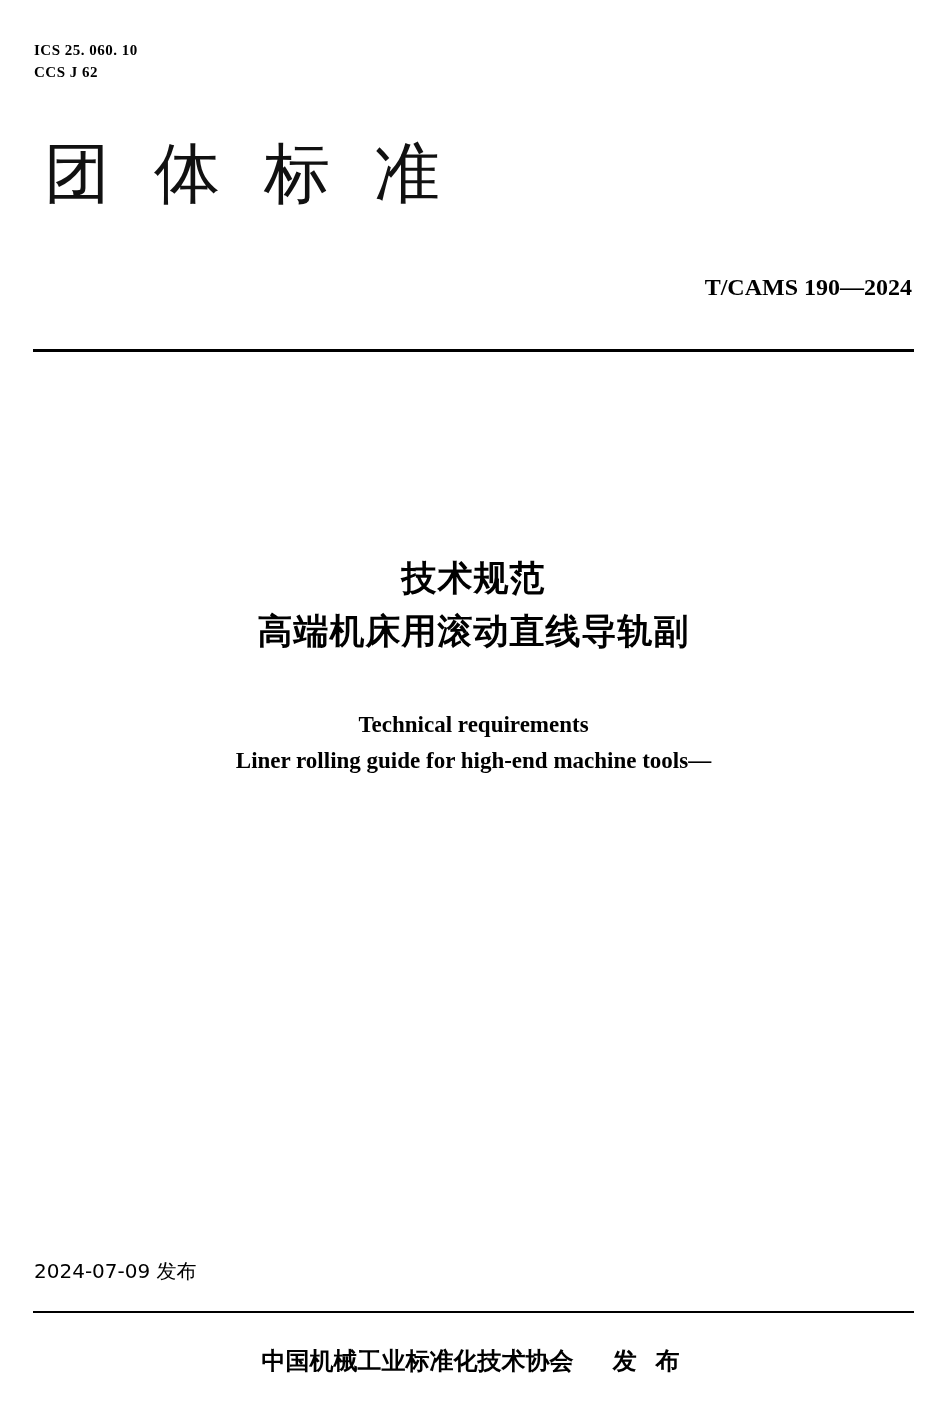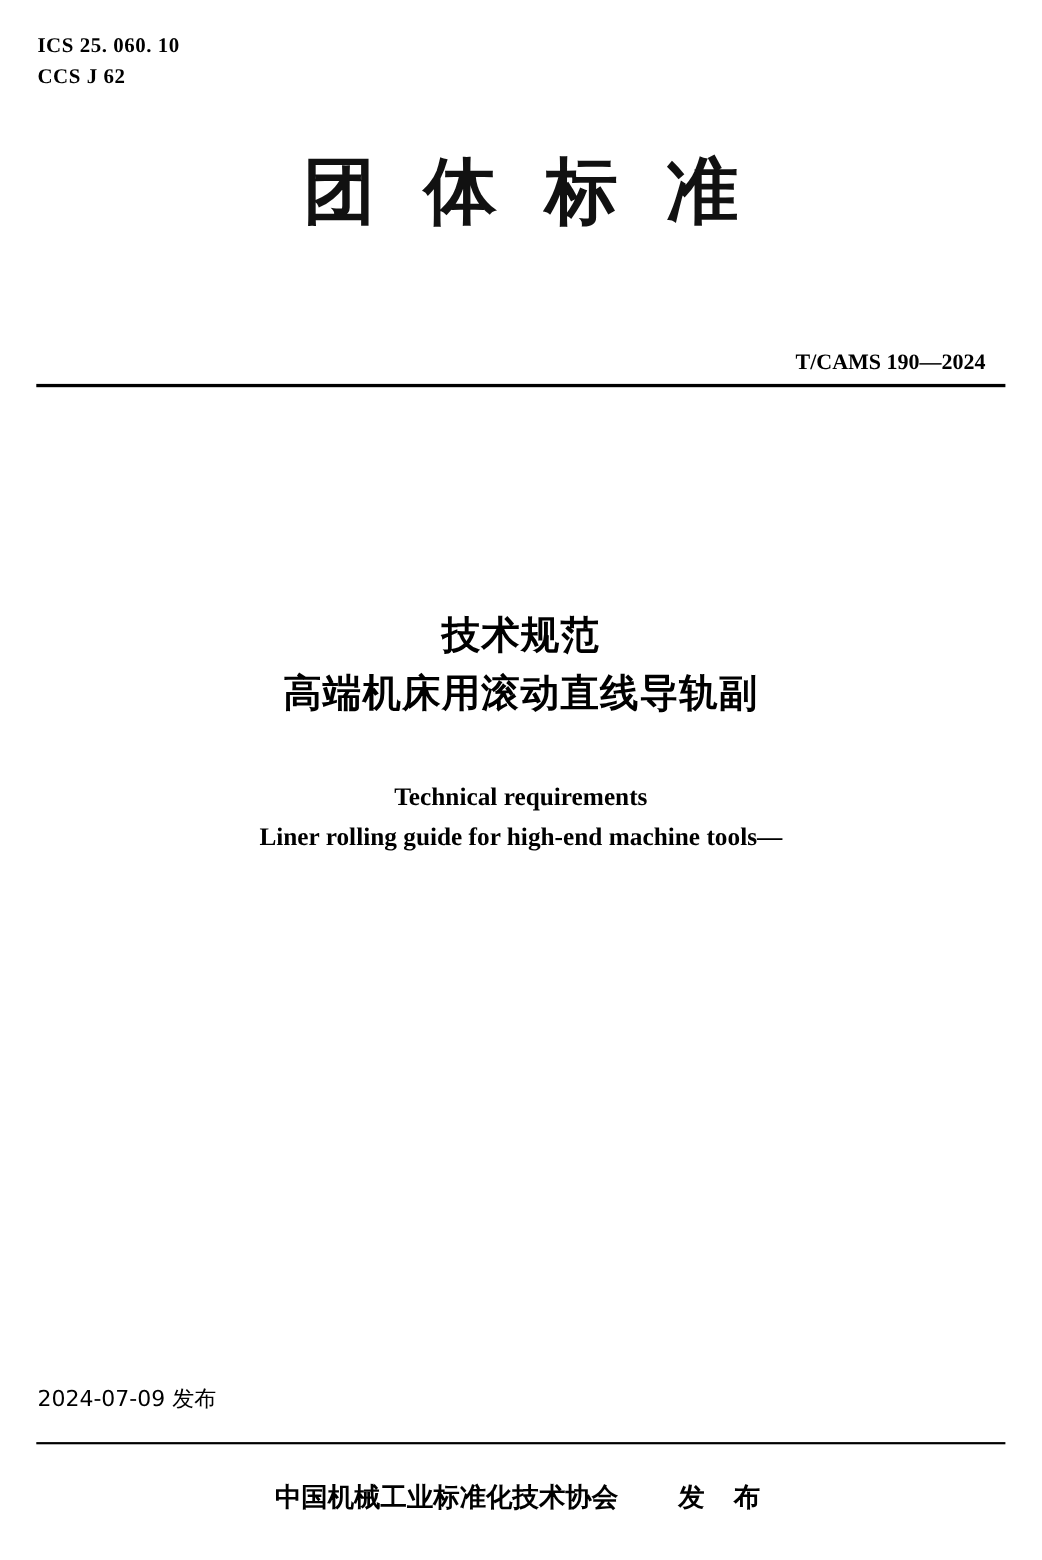--- a/index.html
+++ b/index.html
@@ -19,57 +19,56 @@
     position: relative;
     width: 947px;
     height: 1418px;
     box-sizing: border-box;
   }
 
   
   .codes {
     position: absolute;
     left: 34px;
-    top: 28px;
+    top: 40px;
     font-family: "Liberation Serif", serif;
     font-weight: bold;
-    font-size: 19px;
+    font-size: 15px;
     line-height: 1.45;
     letter-spacing: 0.5px;
   }
   .codes div {
     white-space: nowrap;
   }
 
   
   .std-banner {
     position: absolute;
     left: 0;
     right: 0;
     top: 138px;
-    text-align: center;
+    text-align: left;
     font-family: "DejaVu Sans", sans-serif;
-    font-weight: bold;
+    font-weight: normal;
     font-size: 66px;
     letter-spacing: 44px;
     text-indent: 44px;
     line-height: 1.1;
     color: #111;
   }
 
   
   .std-number {
     position: absolute;
-    right: 51px;
+    right: 35px;
     top: 274px;
     font-family: "Liberation Serif", serif;
     font-weight: bold;
-    font-size: 20px;
+    font-size: 24px;
     white-space: nowrap;
-    margin-top: 44px;
   }
 
   
   .rule-top {
     position: absolute;
     left: 33px;
     right: 33px;
     top: 349px;
     height: 3px;
     background: #000;
@@ -130,21 +129,21 @@
     white-space: nowrap;
   }
 
   
   .publisher {
     position: absolute;
     left: 0;
     right: 0;
     top: 1345px;
     text-align: center;
-    font-family: Liberation Mono, monospace;
+    font-family: Liberation Sans, sans-serif;
     font-weight: bold;
     font-size: 24px;
     white-space: nowrap;
   }
   .publisher .gap {
     display: inline-block;
     width: 26px;
   }
   .publisher .spaced {
     letter-spacing: 6px;

